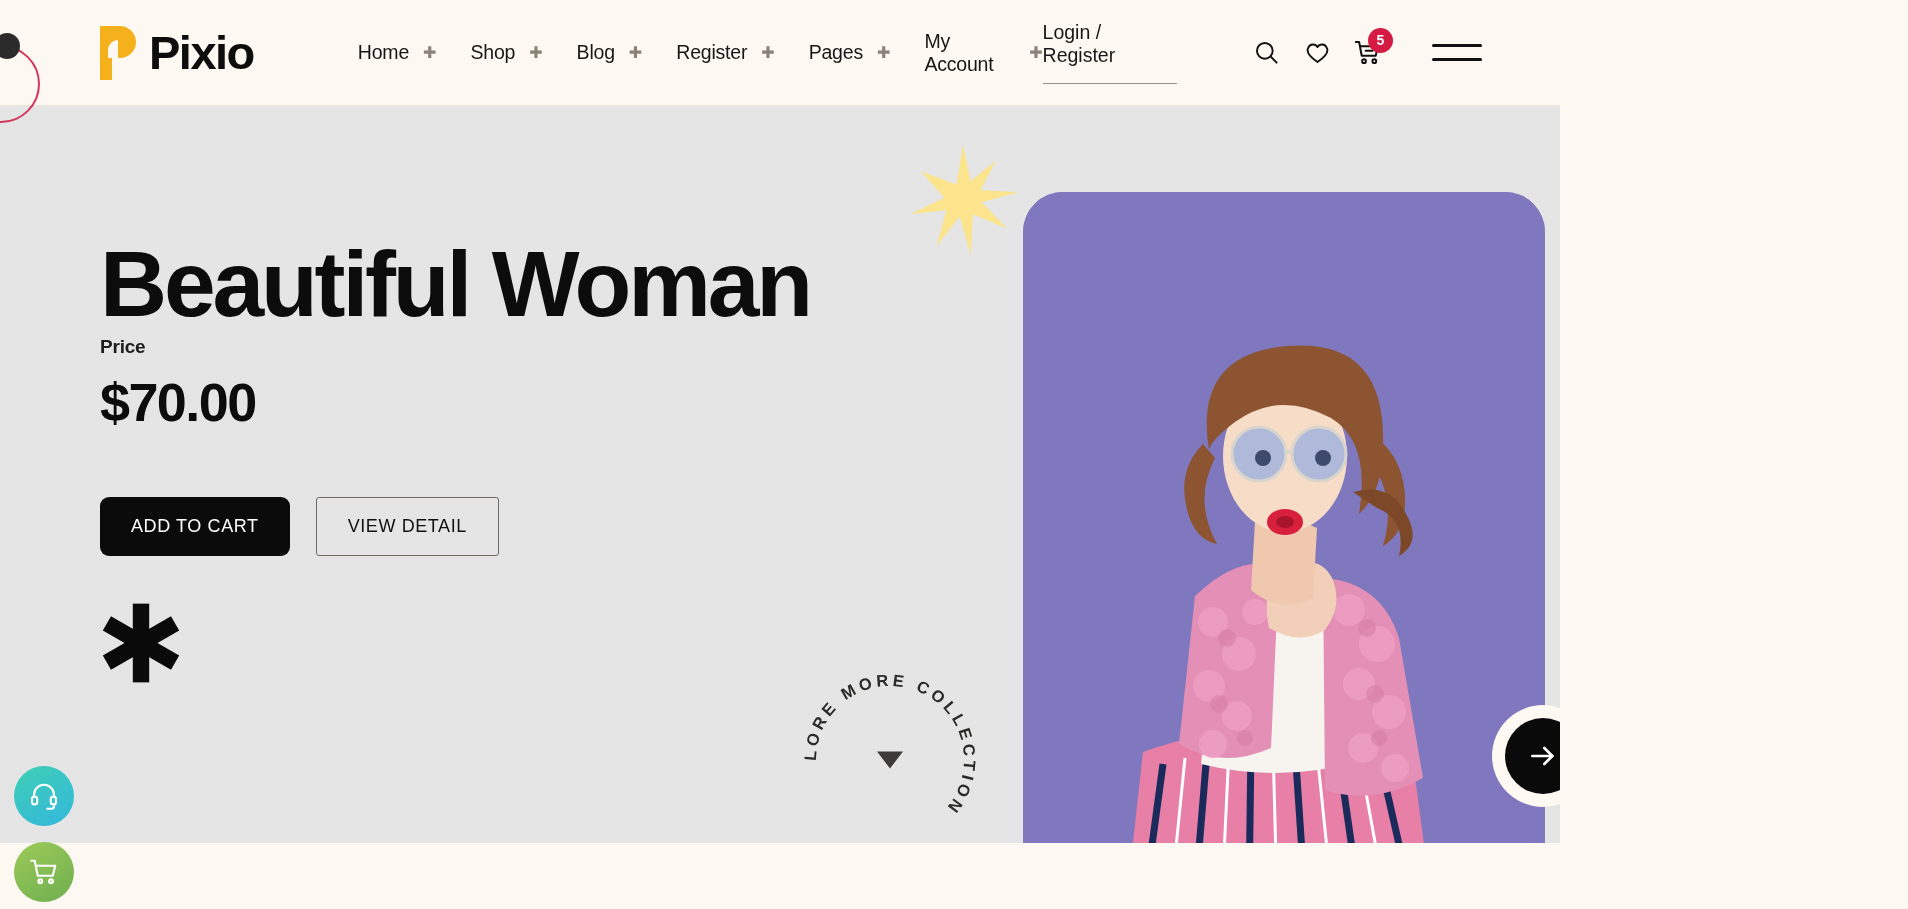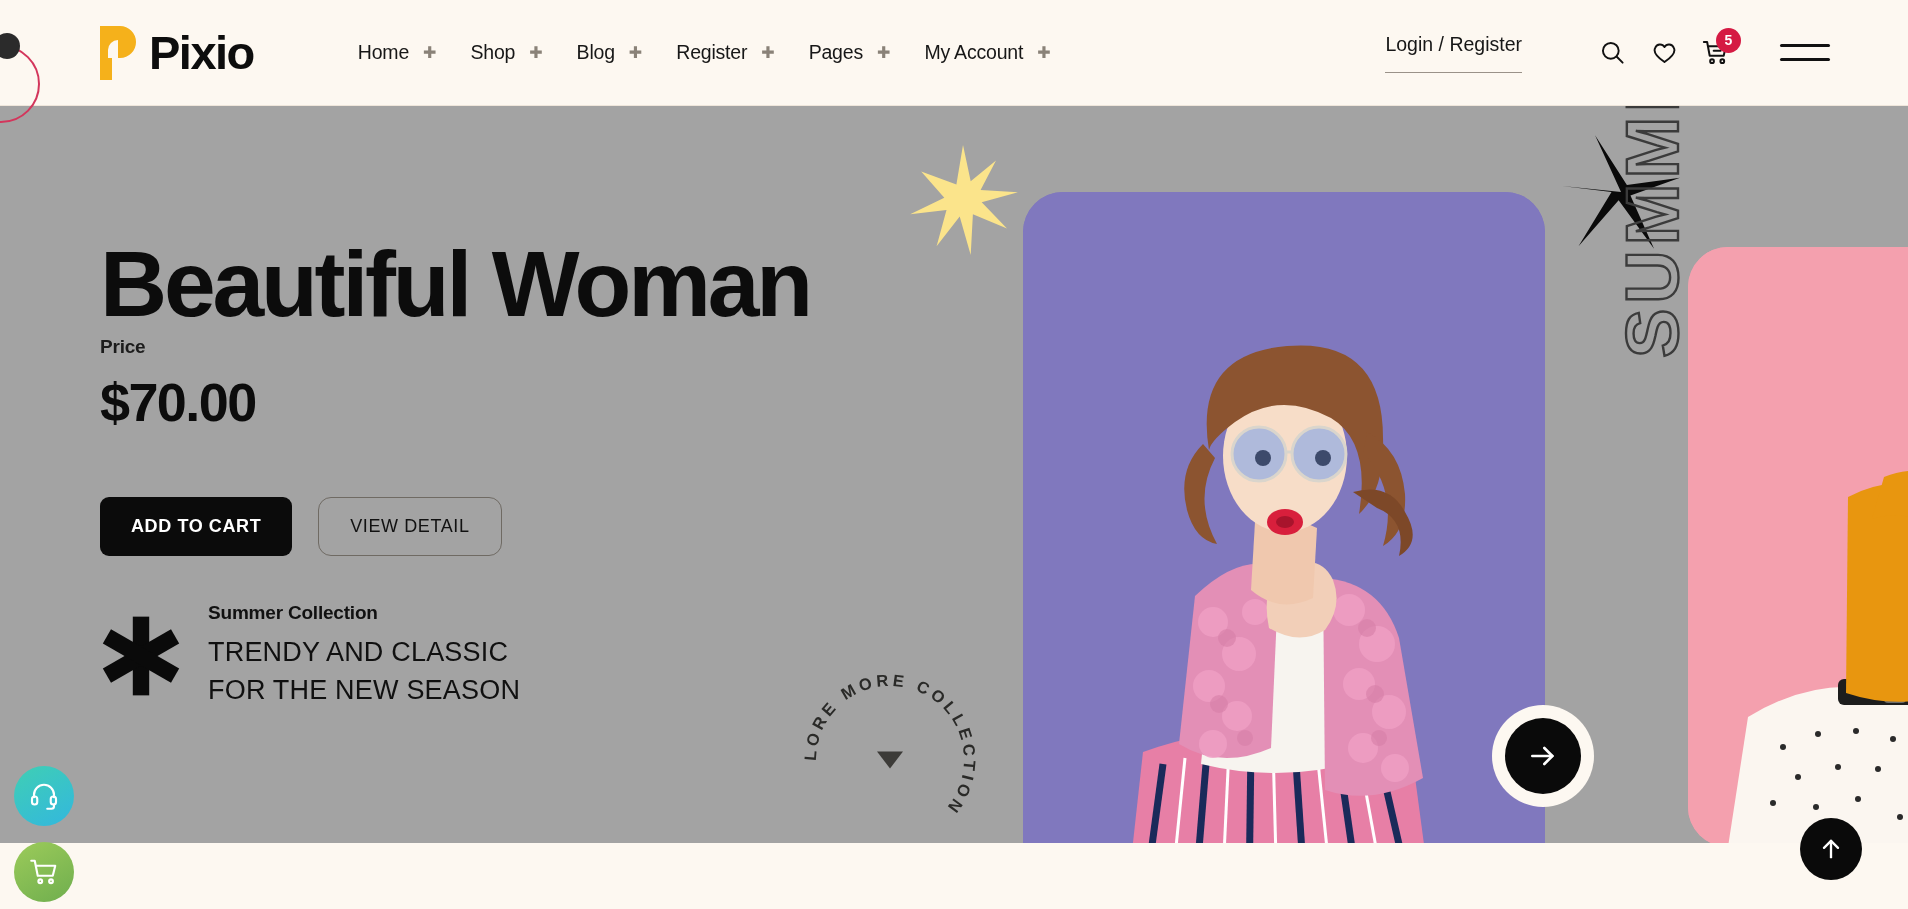--- a/index.html
+++ b/index.html
@@ -2,21 +2,21 @@
 <html><head>
 <meta charset="utf-8">
 <style>
   * { margin:0; padding:0; box-sizing:border-box; }
   html, body {
     width:1908px; height:909px; overflow:hidden;
     background:#fdf8f1;
     font-family:"Liberation Sans", sans-serif;
     color:#111111;
   }
-  #page { position:relative; width:1908px; height:909px; background:#a3a3a3; overflow:hidden; }
+  #page { position:relative; width:1560px; height:909px; background:#e5e5e5; overflow:hidden; }
 
   
   .header {
     position:relative; z-index:40;
     height:106px; width:100%;
     display:flex; align-items:center;
     border-bottom:1px solid #efe6db;
     background:#fdf8f1;
   }
   .brand { display:flex; align-items:center; margin-left:96px; }
@@ -51,25 +51,25 @@
   .hero-title {
     font-size:93px; font-weight:bold; line-height:1.12;
     letter-spacing:-3.2px; color:#0c0c0c;
   }
   .price-label { font-size:19px; font-weight:bold; color:#1c1c1c; letter-spacing:-0.2px; }
   .price-value { margin-top:13px; font-size:54px; font-weight:bold; letter-spacing:-1.6px; color:#0c0c0c; }
 
   .cta-row { margin-top:64px; display:flex; align-items:center; gap:26px; }
   .btn-primary {
     background:#0b0b0b; color:#fff; border:none; border-radius:9px;
-    padding:0 31px; height:59px; font-size:18px; font-weight:bold;
+    padding:0 31px; height:59px; font-size:18px; font-weight:normal;
     letter-spacing:0.6px; cursor:pointer; font-family:inherit;
   }
   .btn-ghost {
-    background:transparent; color:#111; border:1.4px solid #6f6a63; border-radius:13px;
+    background:transparent; color:#111; border:1.4px solid #6f6a63; border-radius:3px;
     padding:0 31px; height:59px; font-size:18px; letter-spacing:0.6px;
     cursor:pointer; font-family:inherit;
   }
 
   .collection-row { margin-top:46px; display:flex; align-items:center; gap:26px; }
   .asterisk-mark { width:82px; height:82px; flex:none; }
   .collection-sub { font-size:19px; font-weight:bold; color:#111; letter-spacing:-0.2px; }
   .collection-head { margin-top:11px; font-size:27px; line-height:1.33; letter-spacing:0.2px; color:#101010; }
 
   
@@ -226,25 +226,20 @@
 
     <div class="collection-row">
       <div class="asterisk-mark">
         <svg viewBox="0 0 100 100" width="82" height="82">
           <g fill="#0a0a0a">
             <rect x="40" y="2" width="20" height="96"></rect>
             <rect x="40" y="2" width="20" height="96" transform="rotate(60 50 50)"></rect>
             <rect x="40" y="2" width="20" height="96" transform="rotate(120 50 50)"></rect>
           </g>
         </svg>
-      </div>
-      <div>
-        <div class="collection-sub">Summer Collection</div>
-        <div class="collection-head">TRENDY AND CLASSIC</div>
-        <div class="collection-head" style="margin-top:2px">FOR THE NEW SEASON</div>
       </div>
     </div>
   </div>
 
   <div class="explore-badge">
     <svg viewBox="0 0 200 200">
       <defs>
           <path id="circ" d="M 100,100 m -74,0 a 74,74 0 1,1 148,0 a 74,74 0 1,1 -148,0"></path>
         </defs>
       <text font-size="16.5" font-weight="bold" letter-spacing="3.8" fill="#2a2a28" font-family="Liberation Sans, sans-serif">

